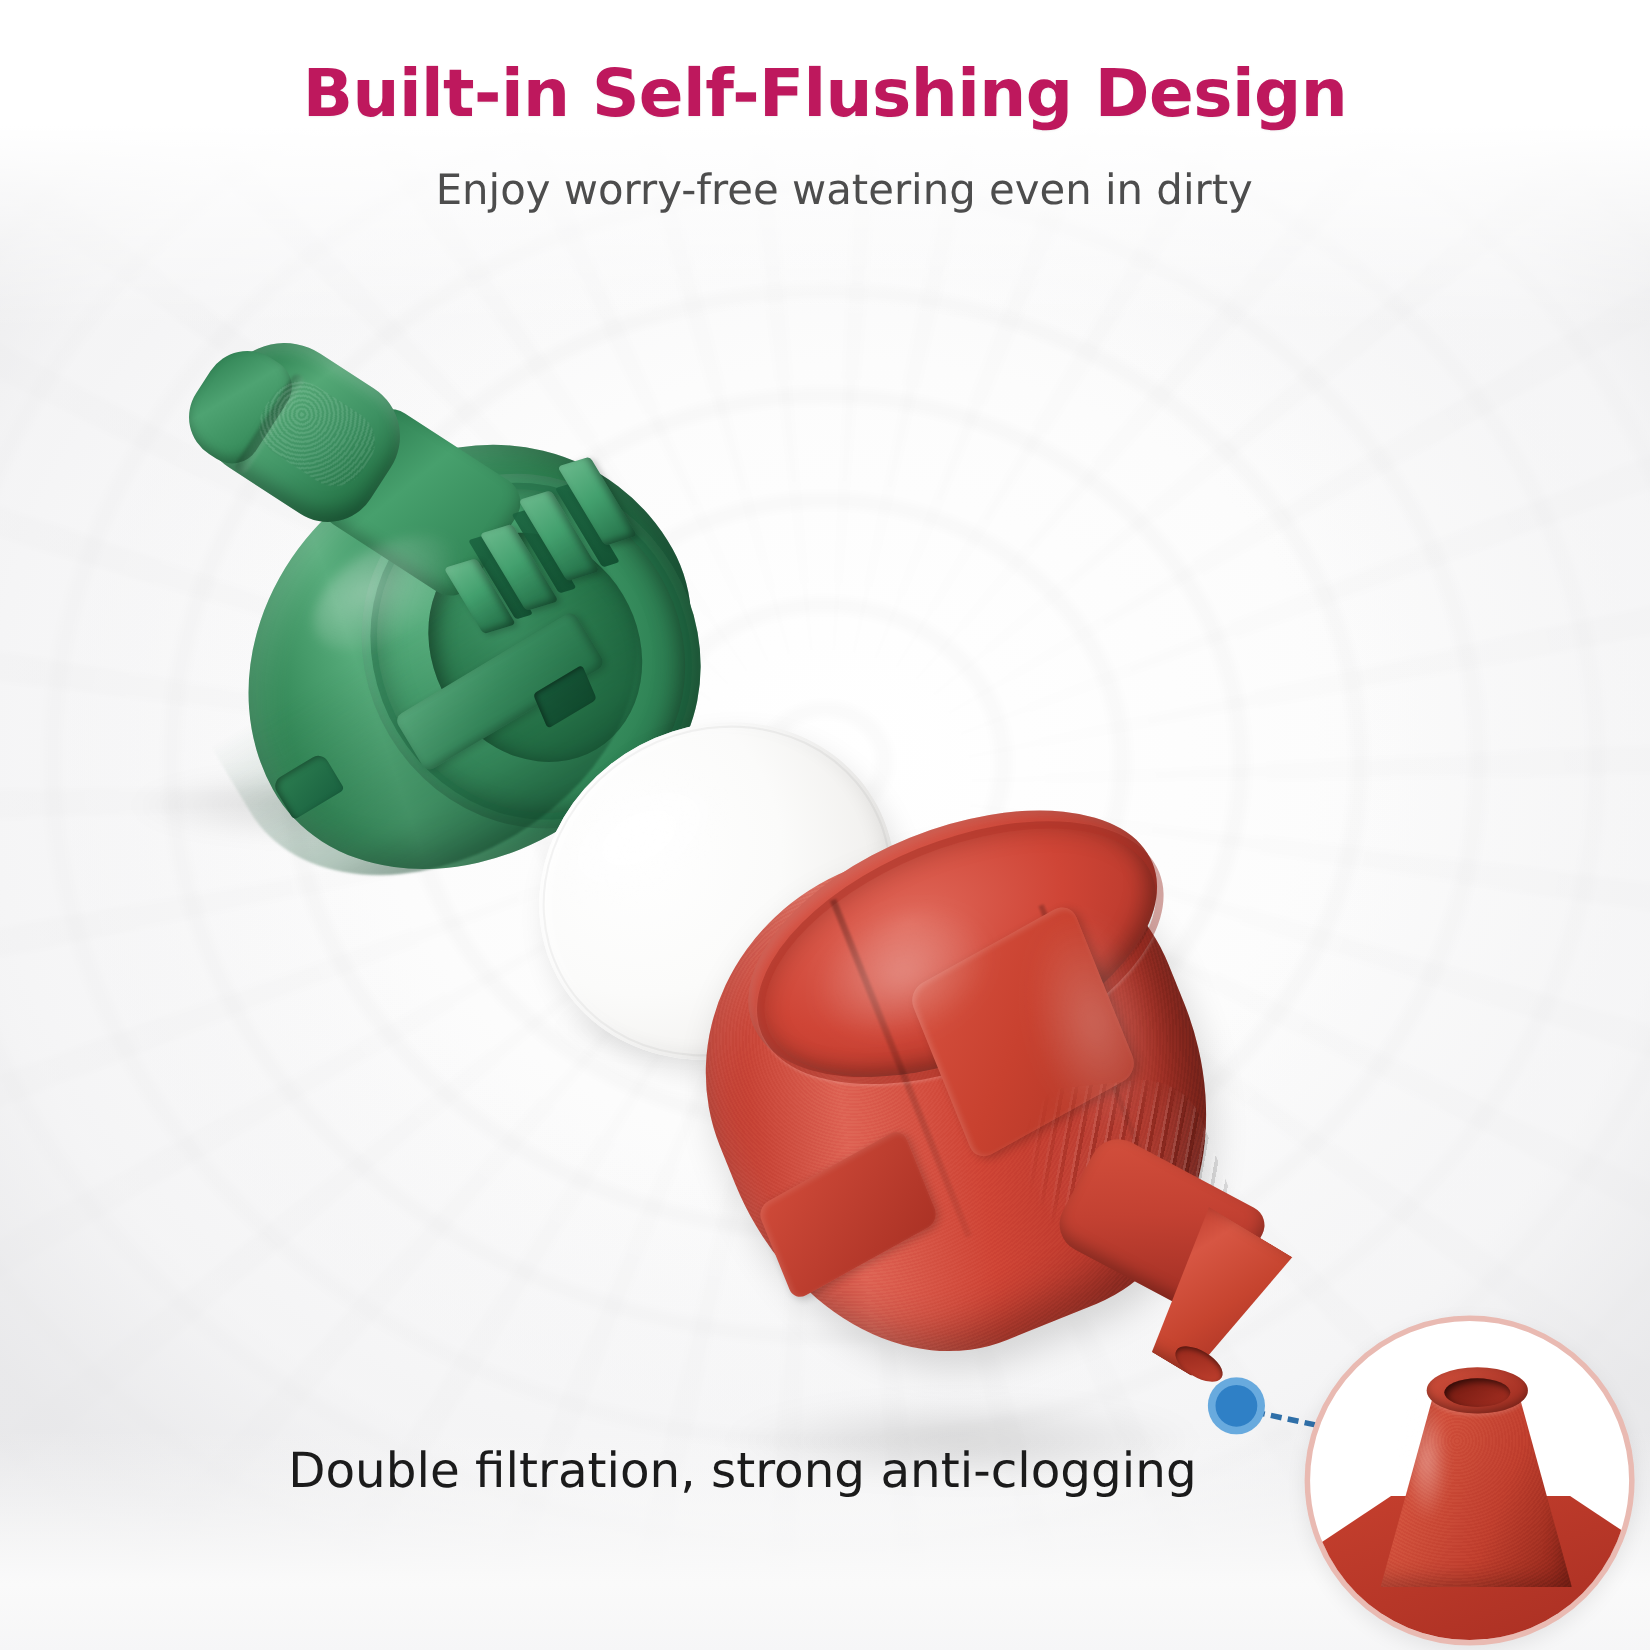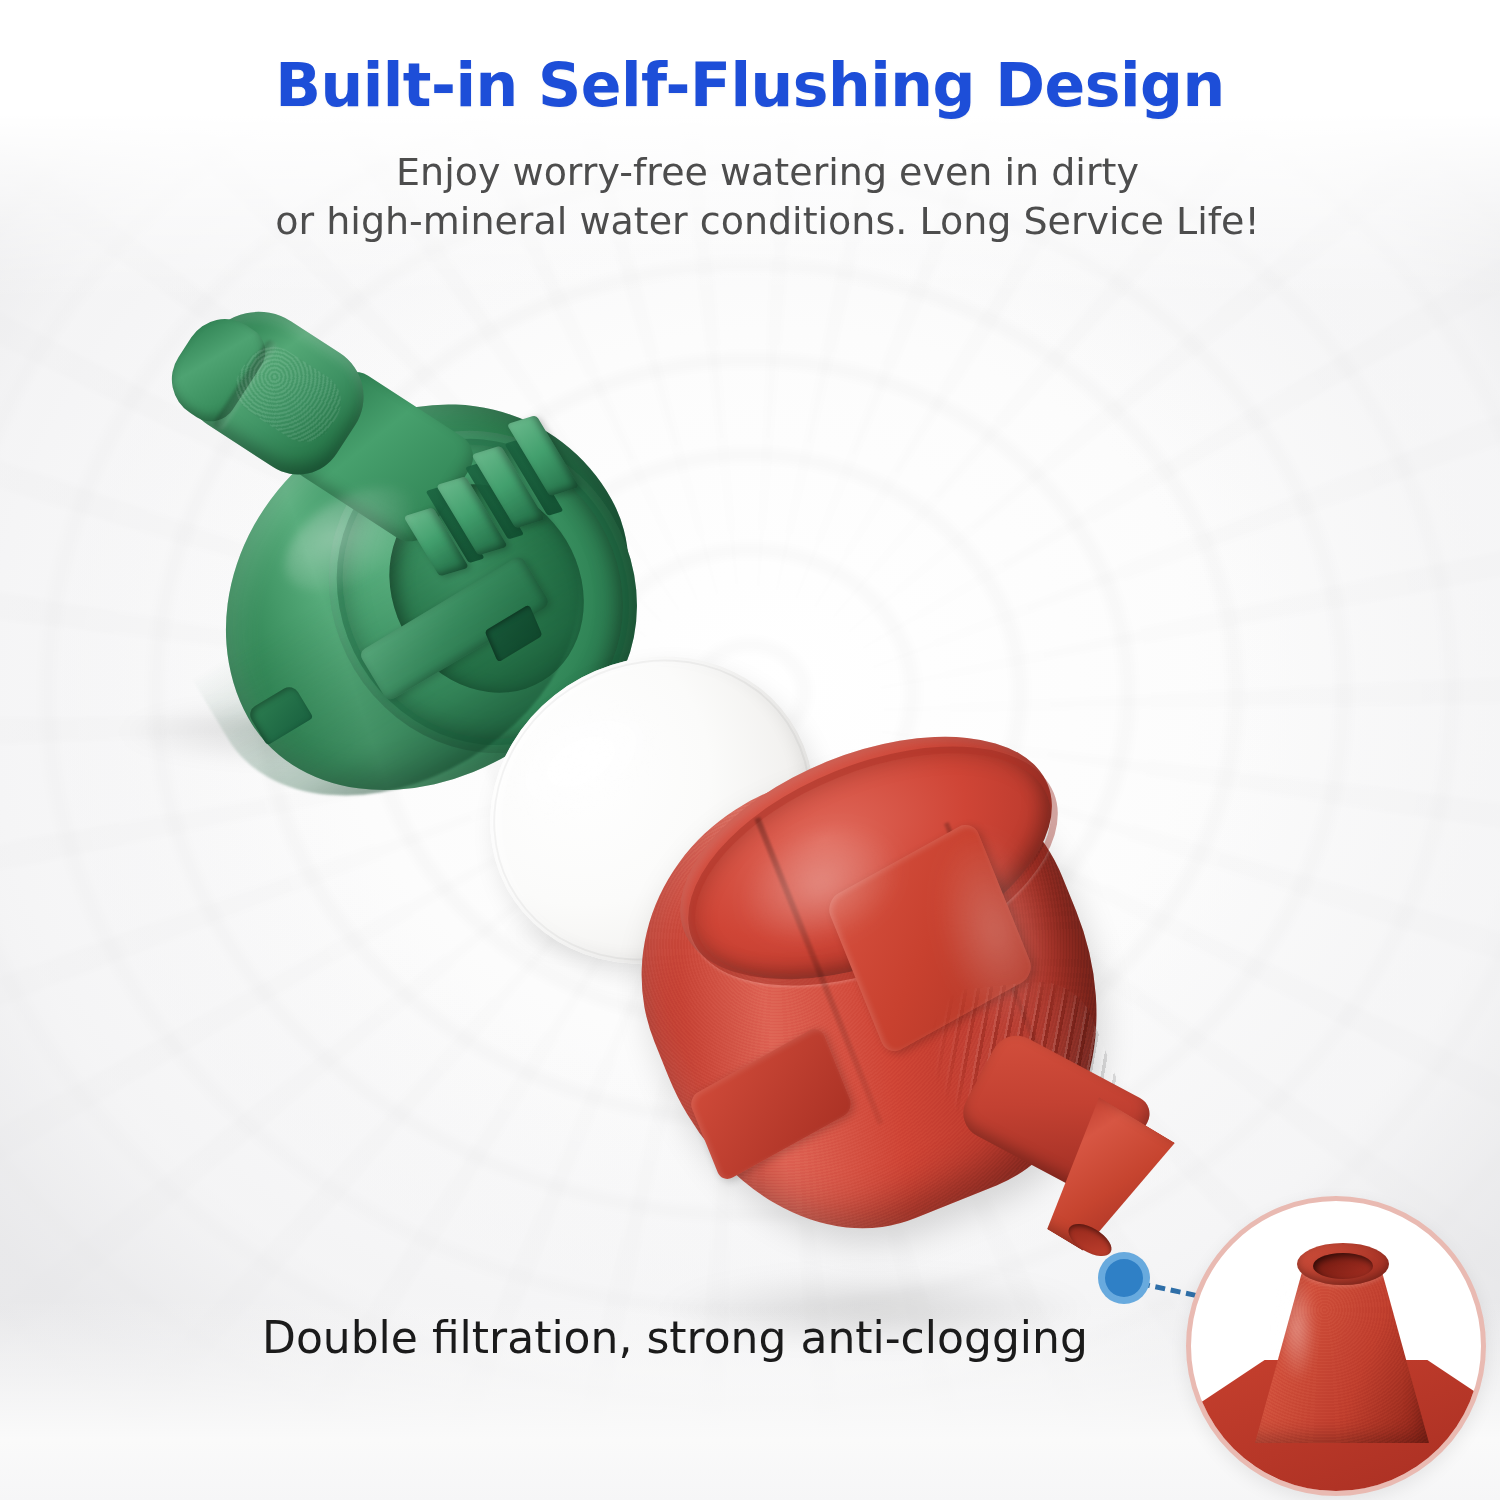--- a/index.html
+++ b/index.html
@@ -48,21 +48,21 @@
     background:linear-gradient(#ffffff 0%,#ffffff 38%,rgba(255,255,255,0) 100%);
   }
   .bg-botfade{
     position:absolute;left:0;right:0;bottom:0;height:200px;
     background:linear-gradient(rgba(255,255,255,0) 0%,#fafafa 70%,#f6f6f7 100%);
   }
 
   
   .headline{
     position:absolute;left:0;right:0;top:50px;text-align:center;
-    font-size:60px;font-weight:bold;color:#1d4ed8;
+    font-size:60px;font-weight:bold;color:#be185d;
     letter-spacing:-0.5px;
     font-family:"DejaVu Sans", sans-serif;
     text-shadow:0 1px 2px rgba(0,0,0,.06);
   }
   .subline{
     position:absolute;left:0;right:0;top:148px;text-align:center;
     font-size:38px;font-weight:normal;color:#4d4d4d;line-height:1.28;
     font-family:"DejaVu Sans", sans-serif;
     padding-left:35px;
   }
@@ -413,21 +413,20 @@
   <div class="bg-rings"></div>
   <div class="bg-swirl"></div>
   <div class="bg-vignette"></div>
   <div class="bg-topfade"></div>
   <div class="bg-botfade"></div>
 
   <div class="headline">Built-in Self-Flushing Design</div>
 
   <div class="subline">
     <div>Enjoy worry-free watering even in dirty</div>
-    <div>or high-mineral water conditions. Long Service Life!</div>
   </div>
 
   <div class="g-shadow"></div>
   <div class="fd-shadow"></div>
   <div class="r-shadow"></div>
 
   <div id="green-cap">
     <div class="g-body"></div>
     <div class="g-face">
       <div class="g-face-rim"></div>

